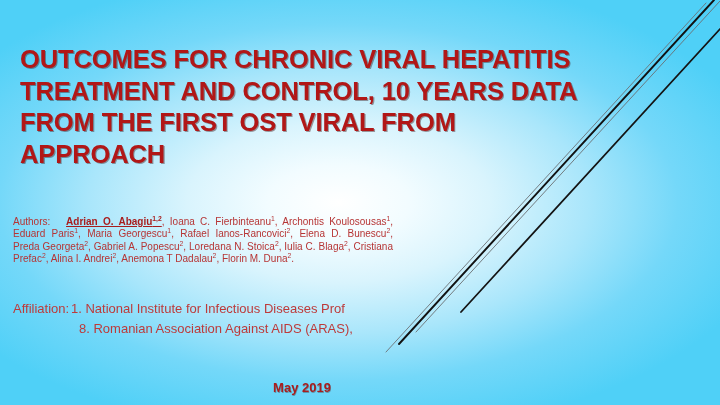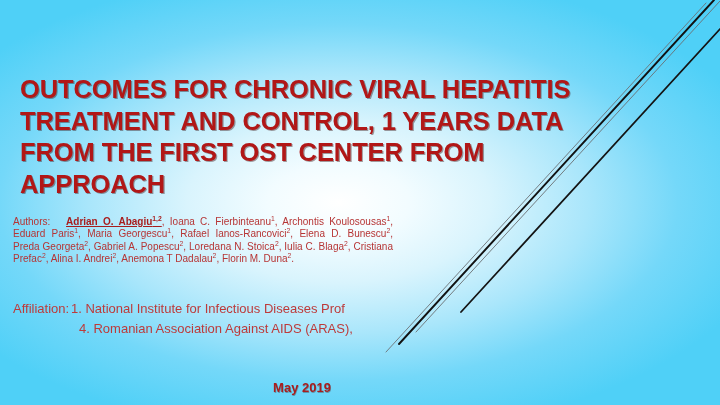--- a/index.html
+++ b/index.html
@@ -36,21 +36,20 @@
     height: 405px;
     pointer-events: none;
   }
 
   
   #title-block {
     position: absolute;
     left: 20px;
     top: 44px;
     width: 612px;
-    margin-top: 30px;
   }
   .title-line {
     font-size: 25.5px;
     line-height: 31.6px;
     font-weight: bold;
     color: #b11717;
     letter-spacing: -0.1px;
     white-space: nowrap;
     text-shadow: 1.1px 1.1px 0.6px rgba(60,20,20,0.42);
   }
@@ -126,30 +125,30 @@
 
     <line x1="714" y1="0" x2="399" y2="344" stroke="#121212" stroke-width="1.9" stroke-linecap="round"></line>
 
     <line x1="720" y1="1" x2="416" y2="332" stroke="#6a6f73" stroke-width="0.9" stroke-linecap="round"></line>
 
     <line x1="720" y1="29" x2="461" y2="312" stroke="#141414" stroke-width="1.8" stroke-linecap="round"></line>
   </svg>
 
   <div id="title-block">
     <div class="title-line">OUTCOMES FOR CHRONIC VIRAL HEPATITIS</div>
-    <div class="title-line">TREATMENT AND CONTROL, 1 YEARS DATA</div>
-    <div class="title-line">FROM THE FIRST OST CENTER FROM</div>
+    <div class="title-line">TREATMENT AND CONTROL, 10 YEARS DATA</div>
+    <div class="title-line">FROM THE FIRST OST VIRAL FROM</div>
     <div class="title-line">APPROACH</div>
   </div>
 
   <div id="authors-block">
     <span class="lead">Authors:</span>
     <span>&nbsp;&nbsp;</span><span class="highlight"><span>Adrian O. Abagiu</span><sup>1,2</sup></span><span id="authors-rest">, <span>Ioana C. Fierbinteanu</span><sup>1</sup>, <span>Archontis Koulosousas</span><sup>1</sup>, <span>Eduard Paris</span><sup>1</sup>, <span>Maria Georgescu</span><sup>1</sup>, <span>Rafael Ianos-Rancovici</span><sup>2</sup>, <span>Elena D. Bunescu</span><sup>2</sup>, <span>Preda Georgeta</span><sup>2</sup>, <span>Gabriel A. Popescu</span><sup>2</sup>, <span>Loredana N. Stoica</span><sup>2</sup>, <span>Iulia C. Blaga</span><sup>2</sup>, <span>Cristiana Prefac</span><sup>2</sup>, <span>Alina I. Andrei</span><sup>2</sup>, <span>Anemona T Dadalau</span><sup>2</sup>, <span>Florin M. Duna</span><sup>2</sup>.</span>
   </div>
 
   <div id="affiliation-block">
     <span class="aff-row"><span class="aff-label">Affiliation:</span><span>1. National Institute for Infectious Diseases Prof</span></span>
-    <span class="aff-row aff-indent-3"><span>4. Romanian Association Against AIDS (ARAS),</span></span>
+    <span class="aff-row aff-indent-3"><span>8. Romanian Association Against AIDS (ARAS),</span></span>
   </div>
 
   <div id="date-block">May 2019</div>
 
 </div>
 
 </body></html>

